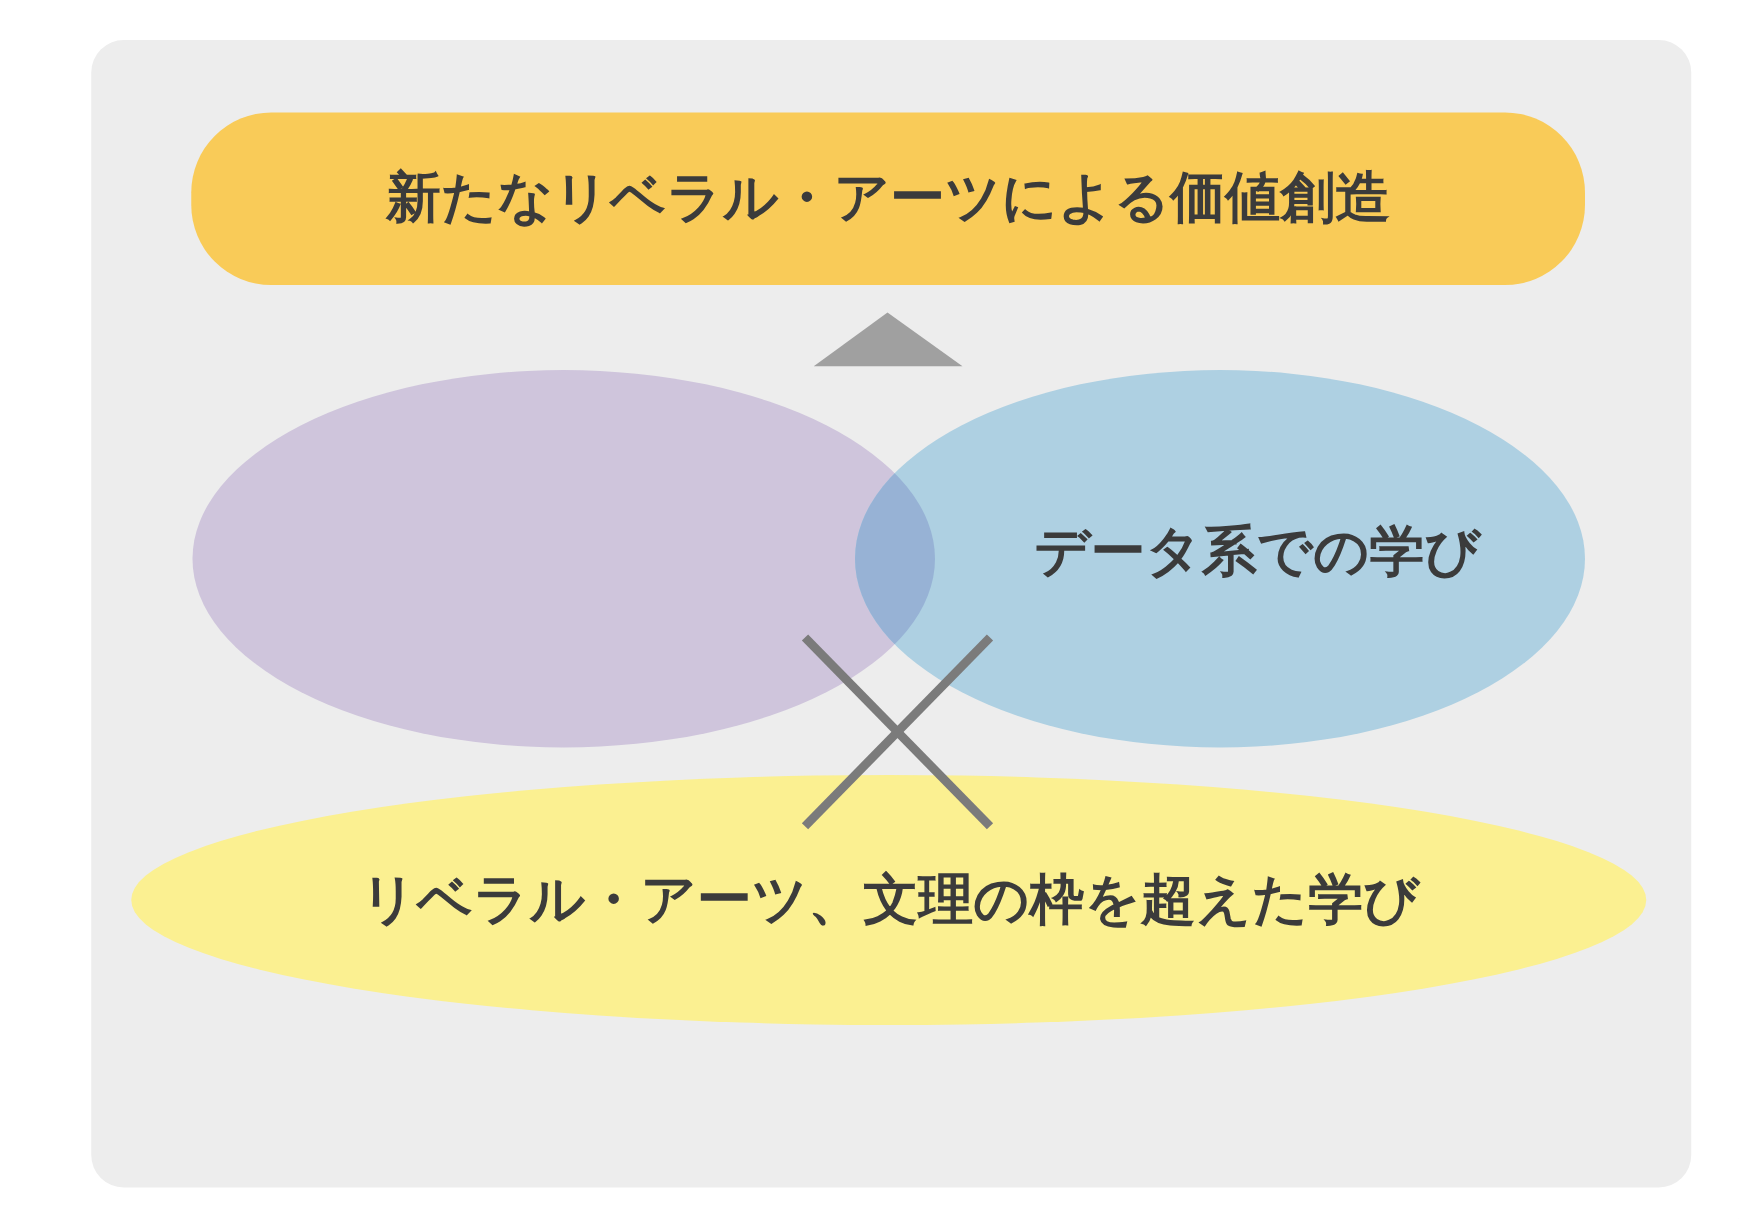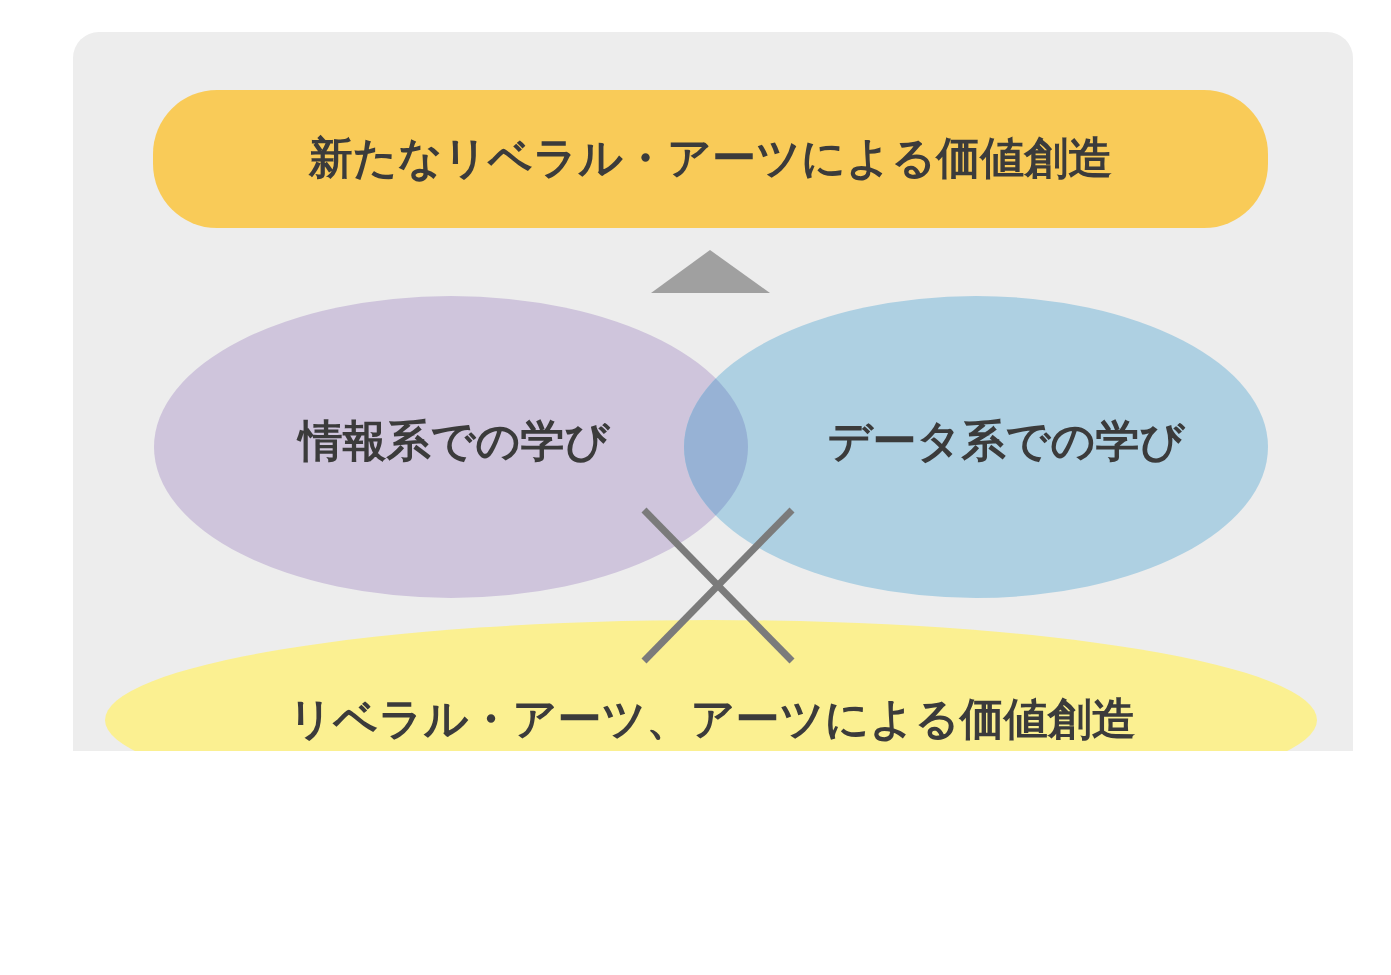--- a/index.html
+++ b/index.html
@@ -3,24 +3,24 @@
 <meta charset="utf-8">
 <style>
   html, body {
     margin: 0;
     padding: 0;
     background: #ffffff;
   }
   .page {
     position: relative;
     width: 1391px;
-    height: 751px;
+    height: 975px;
     background: #ffffff;
     overflow: hidden;
-    font-family: Liberation Serif, serif;
+    font-family: Liberation Sans, sans-serif;
   }
   .card {
     position: absolute;
     left: 73px;
     top: 32px;
     width: 1280px;
     height: 918px;
     border-radius: 26px;
   }
   .banner {
@@ -85,19 +85,18 @@
     <g stroke-width="7" stroke-linecap="butt" stroke="#7B7B7B">
       <line x1="644" y1="510" x2="792" y2="661"></line>
       <line x1="792" y1="510" x2="644" y2="661"></line>
     </g>
   </svg>
 
   <div class="banner" style="background-color: rgb(249, 203, 88);">
     <div class="label">新たなリベラル・アーツによる価値創造</div>
   </div>
 
-  <div class="label label-left">情報系での学び</div>
 
   <div class="label label-right">データ系での学び</div>
 
-  <div class="label label-bottom">リベラル・アーツ、アーツによる価値創造</div>
+  <div class="label label-bottom">リベラル・アーツ、文理の枠を超えた学び</div>
 
 </div>
 
 </body></html>

